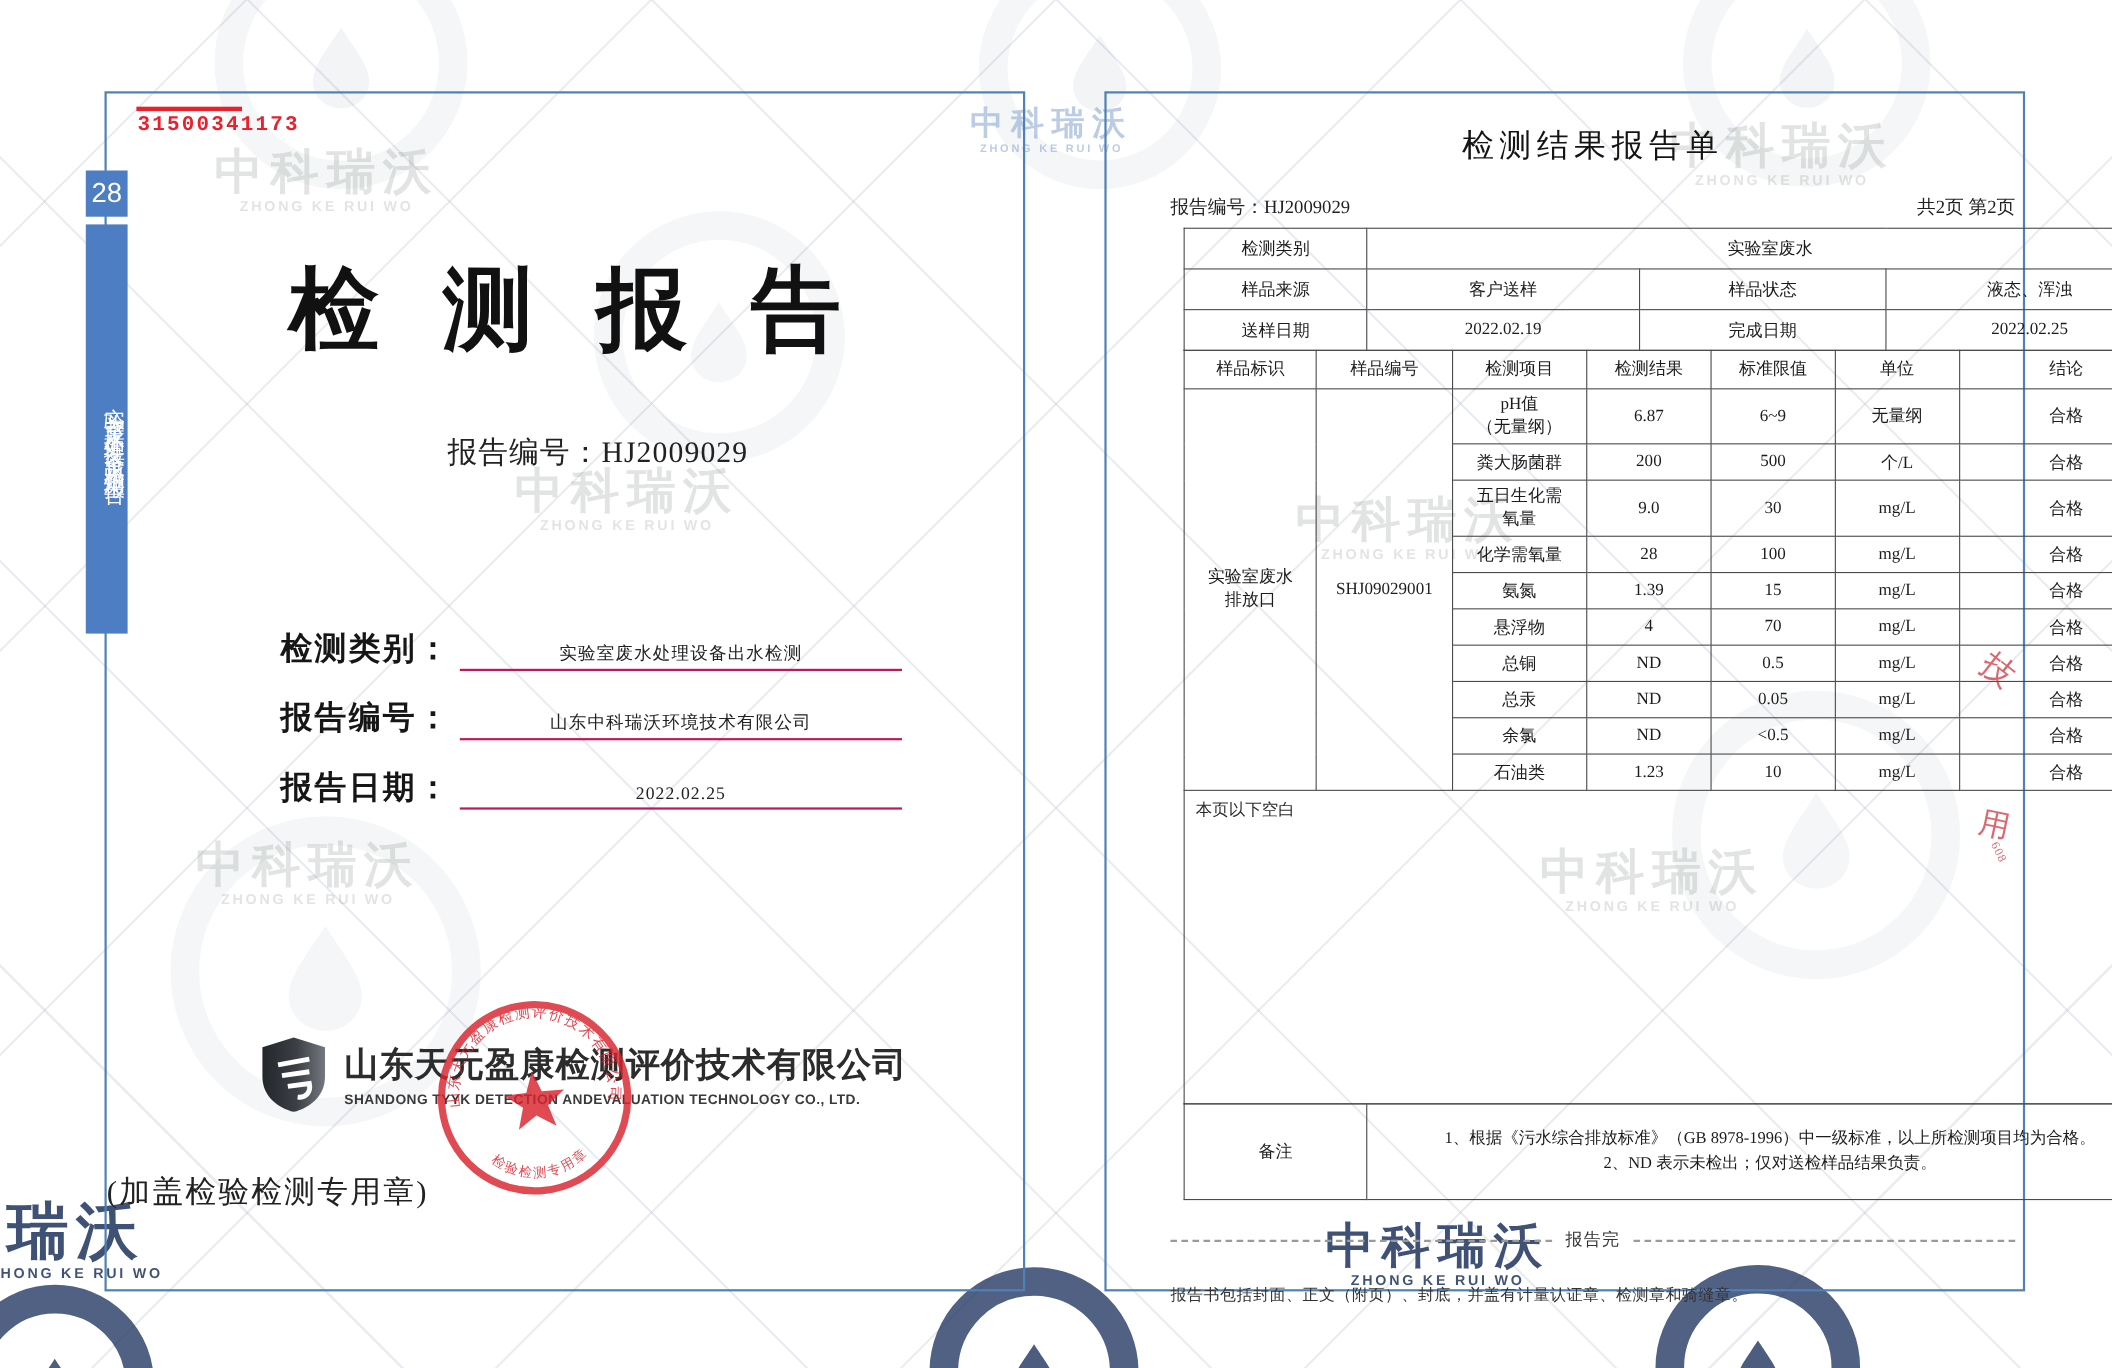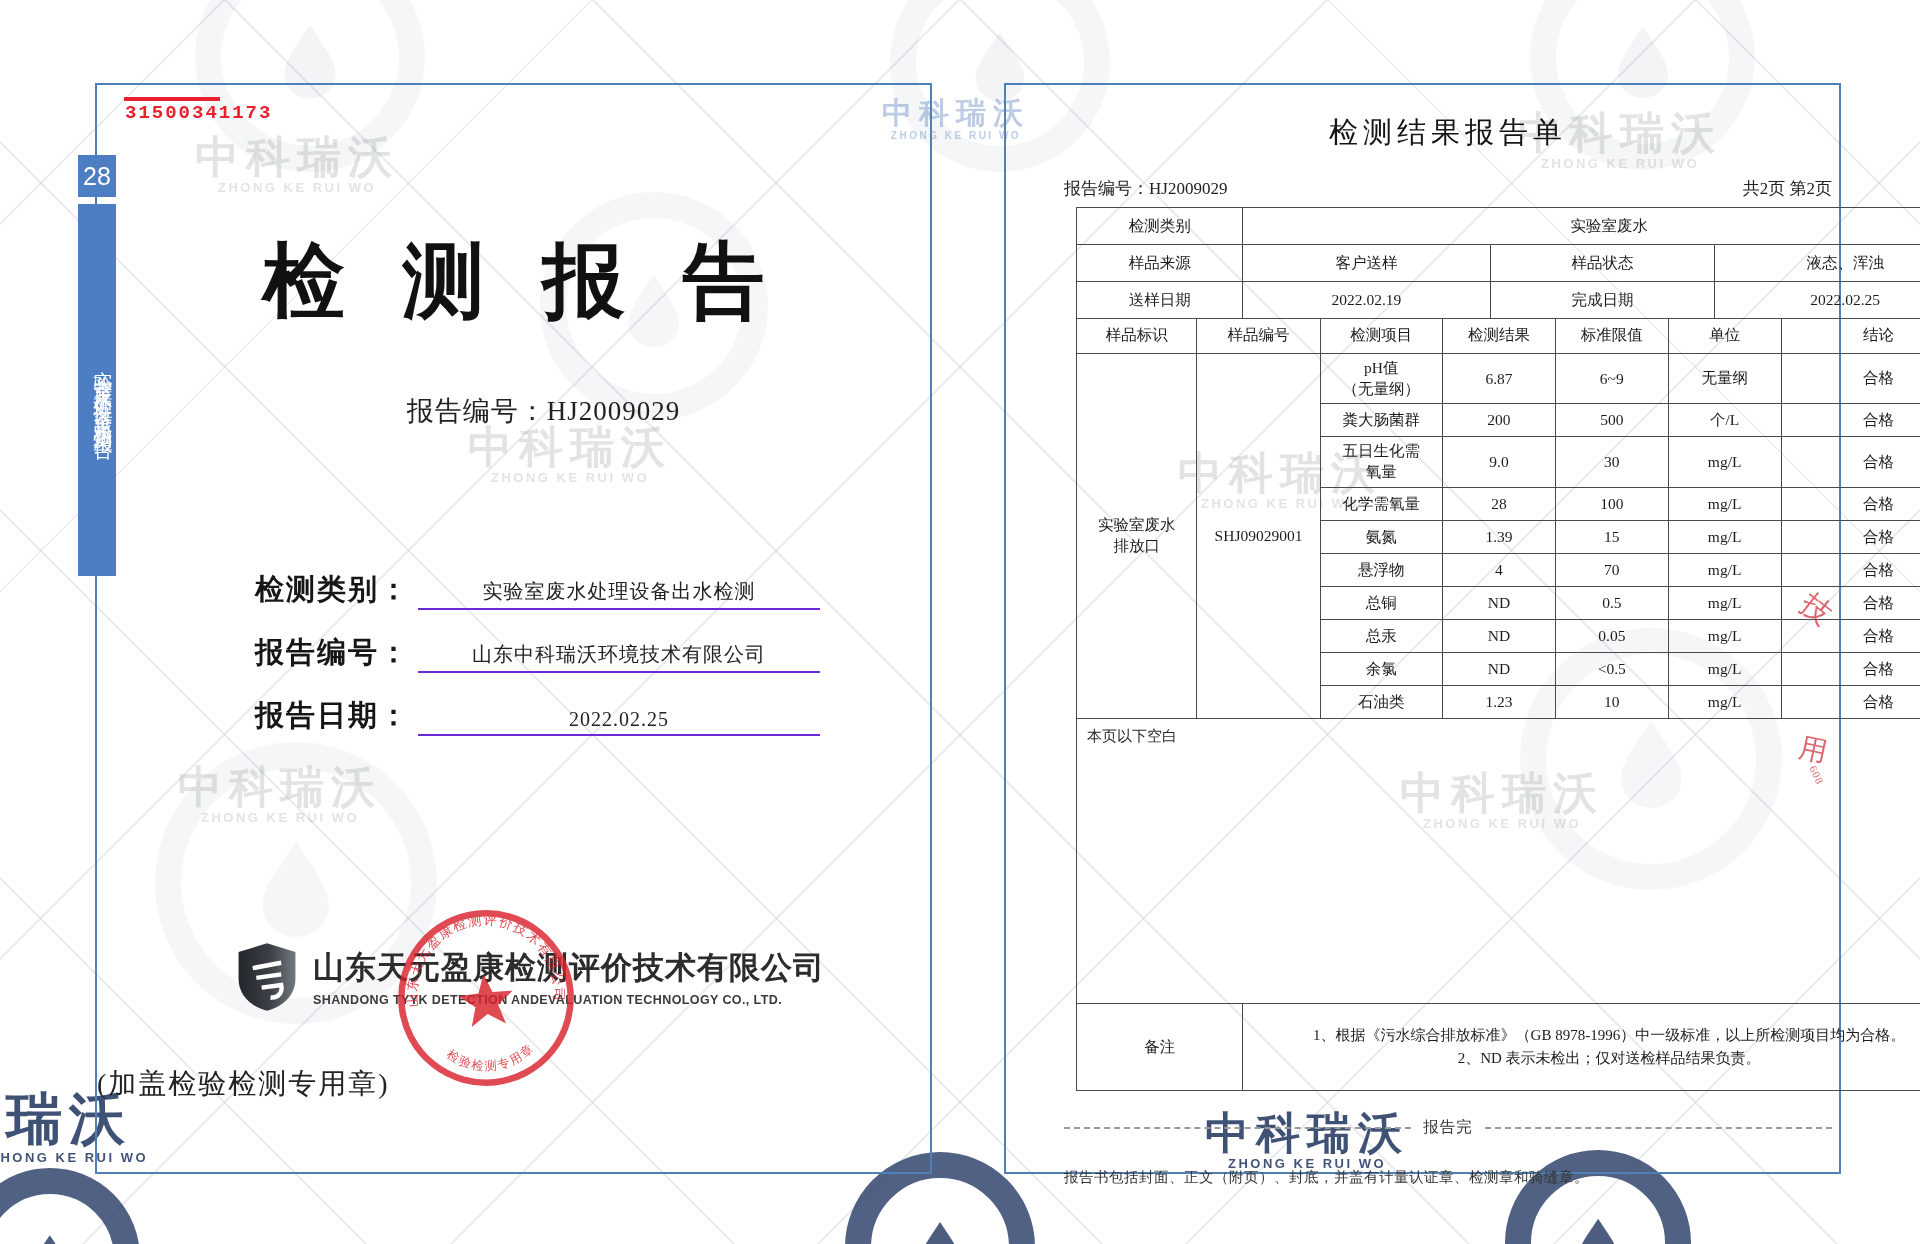--- a/index.html
+++ b/index.html
@@ -35,22 +35,22 @@
                font-size:19px;font-weight:bold;color:#e8212e;letter-spacing:2px;}
   .cover-title{position:absolute;top:142px;left:0;right:0;margin:0;text-align:center;
                font-family:"Liberation Sans", sans-serif;font-size:82px;font-weight:700;
                letter-spacing:58px;padding-left:58px;color:#111;}
   .report-no{position:absolute;top:308px;left:0;right:0;text-align:center;
              transform:translateX(30px);font-size:27px;color:#222;letter-spacing:1px;}
   .fields{position:absolute;left:158px;top:485px;}
   .field-row{margin-bottom:23px;white-space:nowrap;}
   .flabel{font-family:"Liberation Sans", sans-serif;font-size:29px;font-weight:700;
           letter-spacing:2px;color:#161616;vertical-align:bottom;}
-  .fvalue{display:inline-block;width:402px;margin-left:8px;border-bottom:2px solid #6d28d9;
-          text-align:center;font-size:20px;padding-bottom:3px;color:#222;vertical-align:bottom;
+  .fvalue{display:inline-block;width:402px;margin-left:8px;border-bottom:2px solid #be185d;
+          text-align:center;font-size:16px;padding-bottom:3px;color:#222;vertical-align:bottom;
           letter-spacing:1px;font-family:Liberation Serif, serif;}
   .company{position:absolute;left:138px;top:856px;display:flex;align-items:center;gap:14px;}
   .company .cn{font-family:"Liberation Sans", sans-serif;font-size:31px;font-weight:800;
                letter-spacing:1px;color:#2c2c2c;white-space:nowrap;}
   .company .en{font-family:"Liberation Sans", sans-serif;font-size:12.5px;font-weight:700;
                letter-spacing:.4px;color:#3a3a3a;margin-top:4px;white-space:nowrap;}
   .seal-note{position:absolute;top:980px;left:0;right:0;font-size:28px;
              color:#222;letter-spacing:2px;}
   .stamp{position:absolute;left:296px;top:820px;width:186px;height:186px;opacity:.82;
          transform:rotate(-6deg);z-index:2;}

